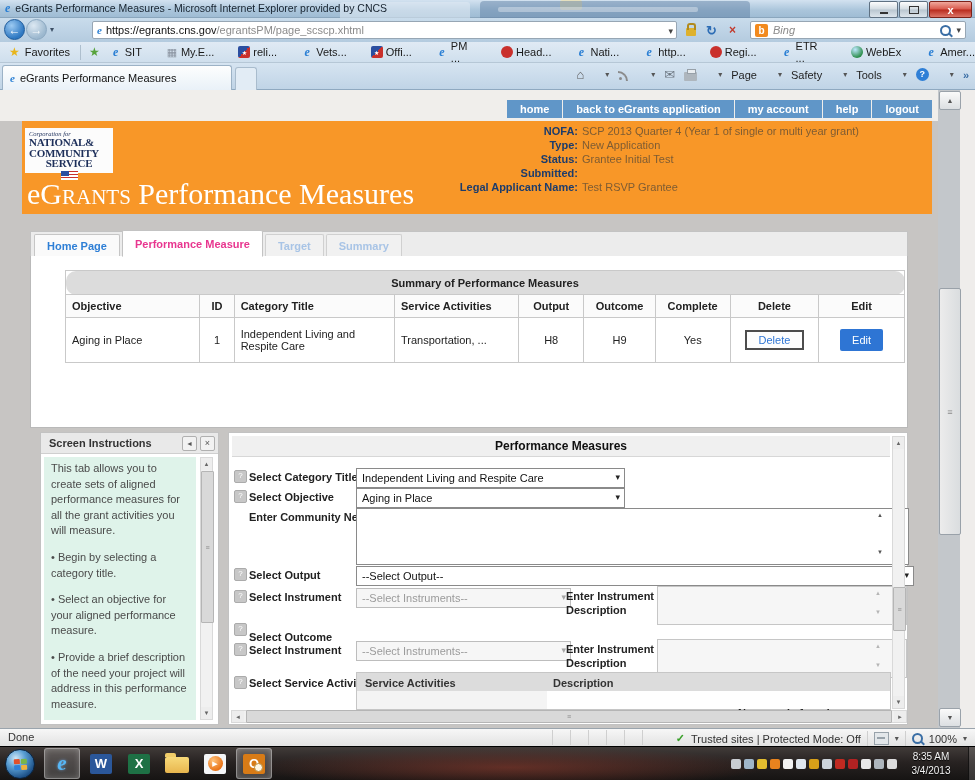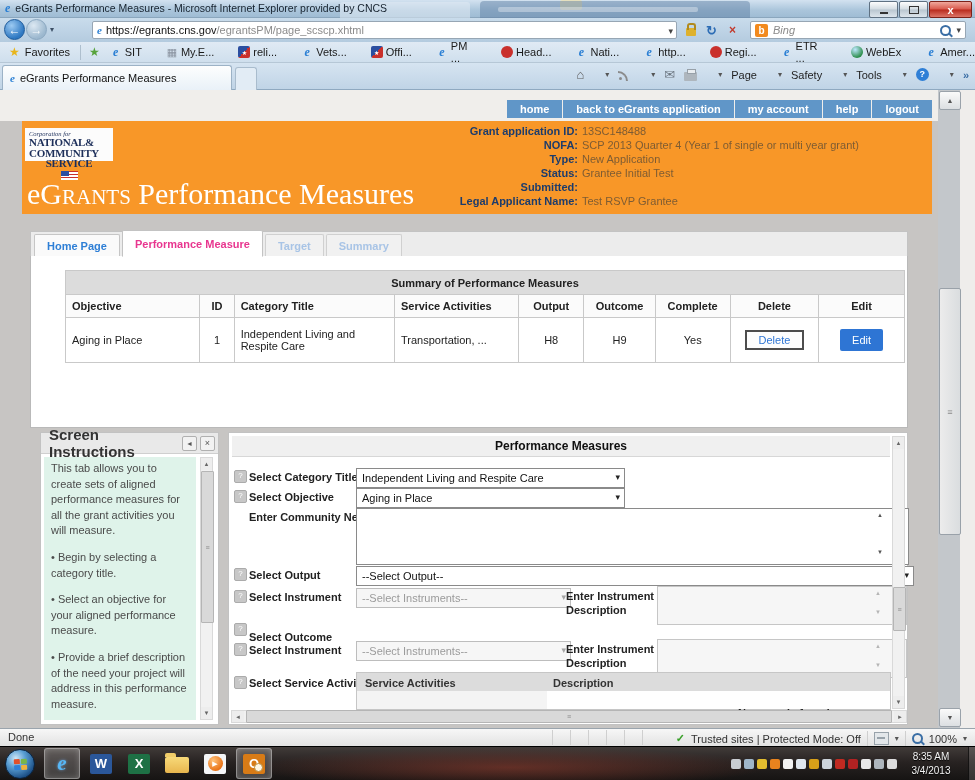--- a/index.html
+++ b/index.html
@@ -76,55 +76,55 @@
   .helpcirc{width:13px;height:13px;border-radius:50%;background:#2f7fd6;color:#fff;font:bold 9px/13px "Liberation Sans",sans-serif;text-align:center;}
   .cmd-chev{color:#3a6ea5;font-size:11px;font-weight:bold;}
   
   .page{left:0;top:90px;width:975px;height:638px;background:#c7c5c3;}
   .page-top{left:0;top:0;width:975px;height:31px;background:#f0eeeb;}
   .right-strip{left:960px;top:0;width:15px;height:638px;background:#efedeb;}
   .navrow{top:10px;right:43px;display:flex;gap:1px;}
   .navbtn{background:#6096C8;color:#fff;font-size:11px;font-weight:bold;padding:3px 13px;cursor:pointer;}
   
   .oheader{left:22px;top:31px;width:910px;height:93px;background:#F89728;}
-  .logo{left:3px;top:7px;width:88px;height:33px;background:#fcfcfc;padding:2px 4px;color:#1d2f5a;font-family:"Liberation Serif",serif;}
+  .logo{left:3px;top:7px;width:88px;height:45px;background:#fcfcfc;padding:2px 4px;color:#1d2f5a;font-family:"Liberation Serif",serif;}
   .logo .l0{font-style:italic;font-size:6.5px;line-height:7px;}
   .logo .ln{font-weight:bold;font-size:11px;line-height:10.5px;letter-spacing:-0.3px;}
   .logo .flagrow{display:flex;align-items:center;gap:2px;flex-direction:column;}
   .usflag{display:inline-block;width:17px;height:9px;background:repeating-linear-gradient(180deg,#c9302c 0 1.5px,#fff 1.5px 3px);position:relative;}
   .usflag::before{content:"";position:absolute;left:0;top:0;width:8px;height:5px;background:#2b4ea0;}
   .otitle{left:5px;bottom:5px;color:#fff;font-family:"Liberation Serif",serif;font-size:30px;line-height:30px;white-space:nowrap;}
   .otitle .sc{font-variant:small-caps;}
   .gfields{left:398px;top:4px;width:508px;}
   .gf-row{display:flex;line-height:13.5px;font-size:11px;margin-bottom:0.5px;}
   .gf-label{width:158px;text-align:right;font-weight:bold;color:#1d3c6b;flex:none;}
   .gf-value{margin-left:4px;color:#7e5c33;}
   
   .tabstrip{left:30px;top:141px;width:878px;height:26px;background:#ececec;border:1px solid #c3c3c3;border-bottom:1px solid #b9b9b9;display:flex;align-items:flex-end;padding-left:3px;}
   .ptab{display:flex;align-items:center;justify-content:center;font-size:11px;font-weight:bold;padding:0 12px;height:21px;background:#f1f1f1;border:1px solid #d0d0d0;border-bottom:none;border-radius:2px 2px 0 0;margin-right:2px;color:#A8C4E6;position:relative;}
   .ptab.home{background:#fafafa;border-color:#c6c6c6;color:#2E7FD6;cursor:pointer;}
   .ptab.active{background:#fff;border-color:#c3c3c3;color:#E8368F;height:25px;margin-bottom:-1px;border-bottom:1px solid #fff;z-index:2;cursor:pointer;}
   
   .tablepanel{left:30px;top:166px;width:878px;height:172px;background:#fff;border:1px solid #b9b9b9;border-top:none;}
   .sumtable{position:absolute;left:34px;top:14px;width:840px;border-collapse:collapse;font-size:11px;color:#222;}
   .sumtable th,.sumtable td{border:1px solid #c9c9c9;padding:3px 6px;}
-  .sumtable .ttl{background:#dcdcdc;text-align:center;font-weight:bold;height:17px;}
+  .sumtable .ttl{background:#dcdcdc;text-align:center;font-weight:bold;height:17px;border-radius:10px;}
   .sumtable thead th{background:#fbfbfb;text-align:left;font-weight:bold;height:16px;}
   .sumtable thead th:nth-child(2),.sumtable thead th:nth-child(5),.sumtable thead th:nth-child(6),
   .sumtable thead th:nth-child(7),.sumtable thead th:nth-child(8),.sumtable thead th:nth-child(9){text-align:center;}
   .sumtable tbody td{height:38px;}
   .c-obj{width:146px;} .c-id{width:25px;text-align:center;} .c-cat{width:177px;} .c-sa{width:124px;}
   .c-out{width:58px;text-align:center;} .c-oc{width:62px;text-align:center;} .c-cp{width:66px;text-align:center;}
   .c-del{width:81px;text-align:center;} .c-ed{width:83px;text-align:center;}
   .btn-del{background:#fdfdfd;border:2px solid #4d4d4d;color:#2E75D4;font-size:11px;padding:2px 12px;cursor:pointer;font-family:inherit;}
   .btn-edit{background:#2E75D4;border:none;color:#fff;font-size:11px;padding:5px 12px;border-radius:2px;cursor:pointer;font-family:inherit;}
   
   .instr{left:40px;top:342px;width:179px;height:293px;background:#fff;border:1px solid #c2c2c2;}
   .instr-head{left:0;top:0;width:177px;height:21px;background:#e9e9e9;border-bottom:1px solid #cfcfcf;display:flex;align-items:center;}
-  .instr-title{font-size:15px;font-weight:bold;color:#333;padding-left:8px;flex:1;}
+  .instr-title{font-size:11px;font-weight:bold;color:#333;padding-left:8px;flex:1;}
   .ihbtn{width:13px;height:13px;background:#f2f2f2;border:1px solid #b0b0b0;border-radius:2px;margin-right:3px;display:flex;align-items:center;justify-content:center;font-size:7px;color:#555;cursor:pointer;}
   .instr-body{left:3px;top:24px;width:152px;height:263px;background:#DFF3EA;padding:4px 7px;font-size:11px;color:#4a4a4a;line-height:1.42;overflow:hidden;}
   .instr-body p{margin:0 0 11px 0;}
   .iscroll{left:159px;top:24px;width:13px;height:263px;background:#f1f1f1;border:1px solid #d9d9d9;}
   .sb-arr{position:absolute;left:0;width:11px;height:12px;display:flex;align-items:center;justify-content:center;font-size:6px;color:#666;background:#ededed;cursor:pointer;}
   .sb-thumb{position:absolute;left:0;width:11px;background:#d9d9d9;border:1px solid #b5b5b5;border-radius:1px;display:flex;align-items:center;justify-content:center;font-size:7px;color:#8a8a8a;cursor:pointer;}
   
   .formp{left:228px;top:342px;width:680px;height:293px;background:#fff;border:1px solid #c2c2c2;font-size:11px;}
   .form-head{left:3px;top:3px;width:658px;height:21px;background:#f0f0f0;border-bottom:1px solid #d7d7d7;display:flex;align-items:center;justify-content:center;font-weight:bold;font-size:12px;color:#111;}
   .qicon{position:absolute;left:5px;width:11px;height:11px;background:#c7c7c7;border:1px solid #ababab;border-radius:2px;color:#fff;font-size:8px;line-height:10px;text-align:center;}
@@ -375,24 +375,20 @@
         <div class="ln">NATIONAL&amp;</div>
         <div class="ln">COMMUNITY</div>
         <div class="ln flagrow">
             <span>SERVICE</span>
             <span class="usflag"></span>
           </div>
       </div>
       <div class="abs otitle"><span>e</span><span class="sc">Grants</span><span> Performance Measures</span></div>
       <div class="abs gfields">
 
-          <div class="gf-row">
-            <span class="gf-label">Grant application ID:</span>
-            <span class="gf-value">13SC148488</span>
-          </div>
 
           <div class="gf-row">
             <span class="gf-label">NOFA:</span>
             <span class="gf-value">SCP 2013 Quarter 4 (Year 1 of single or multi year grant)</span>
           </div>
 
           <div class="gf-row">
             <span class="gf-label">Type:</span>
             <span class="gf-value">New Application</span>
           </div>

